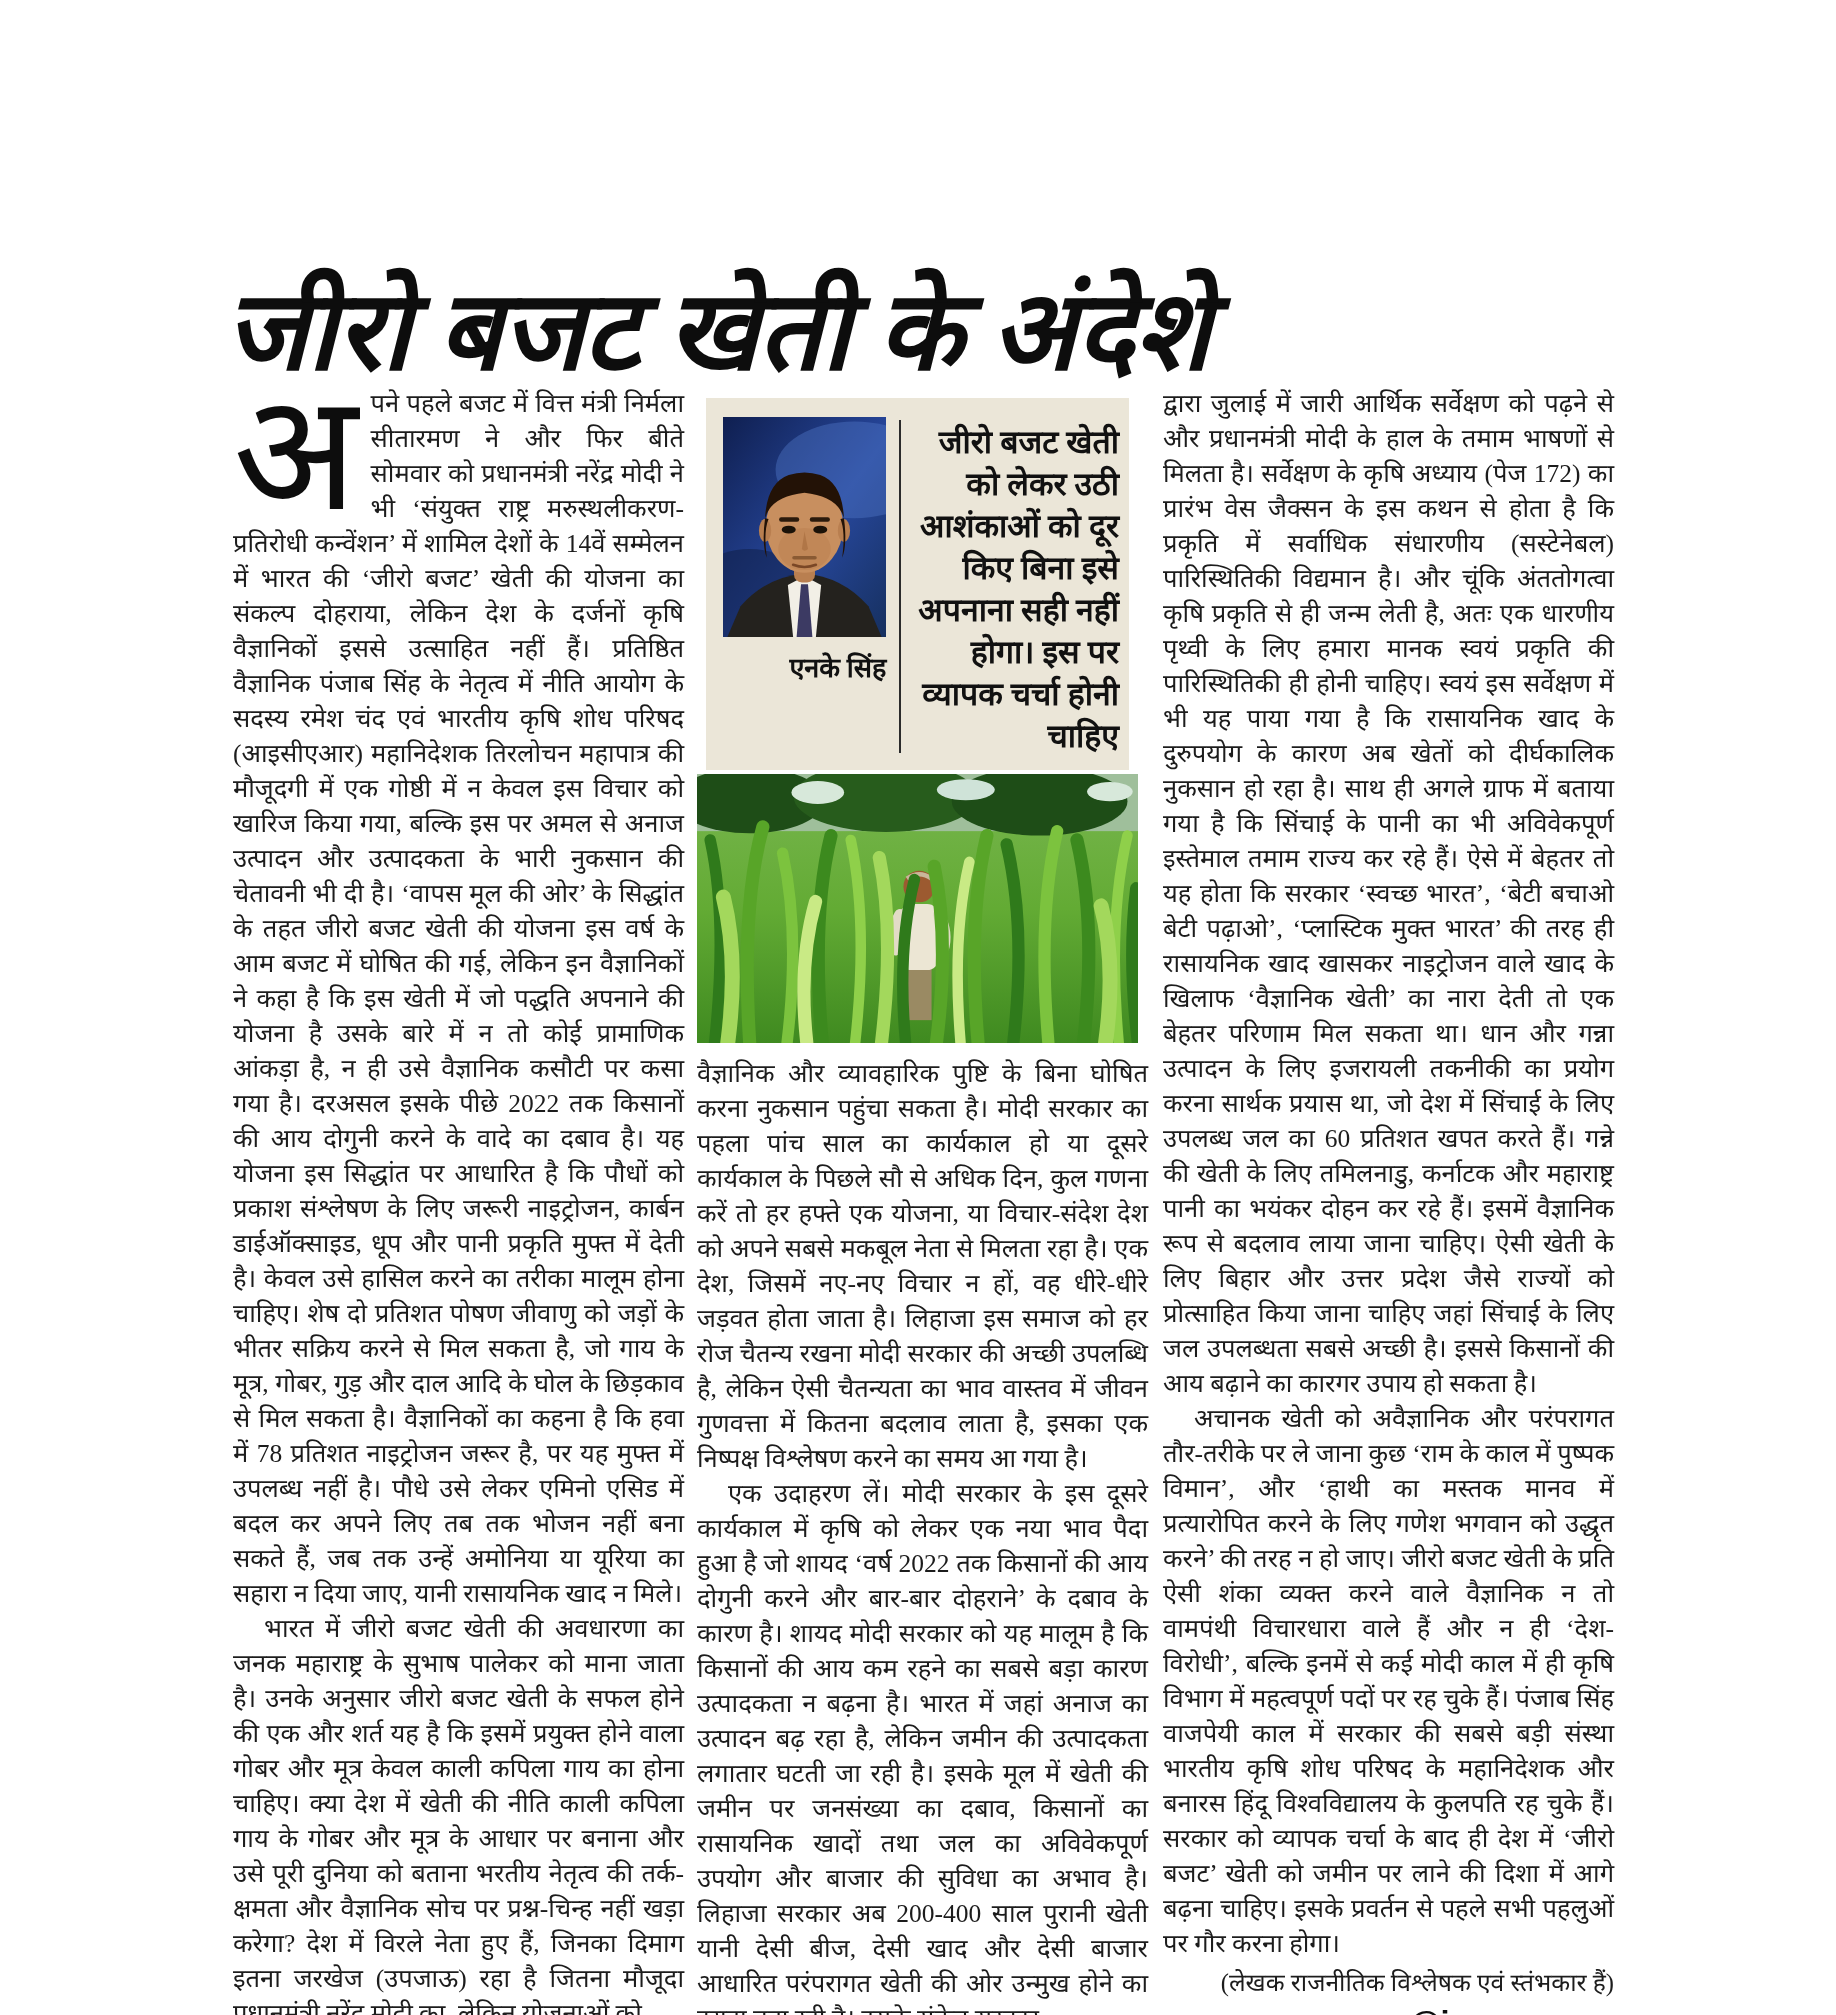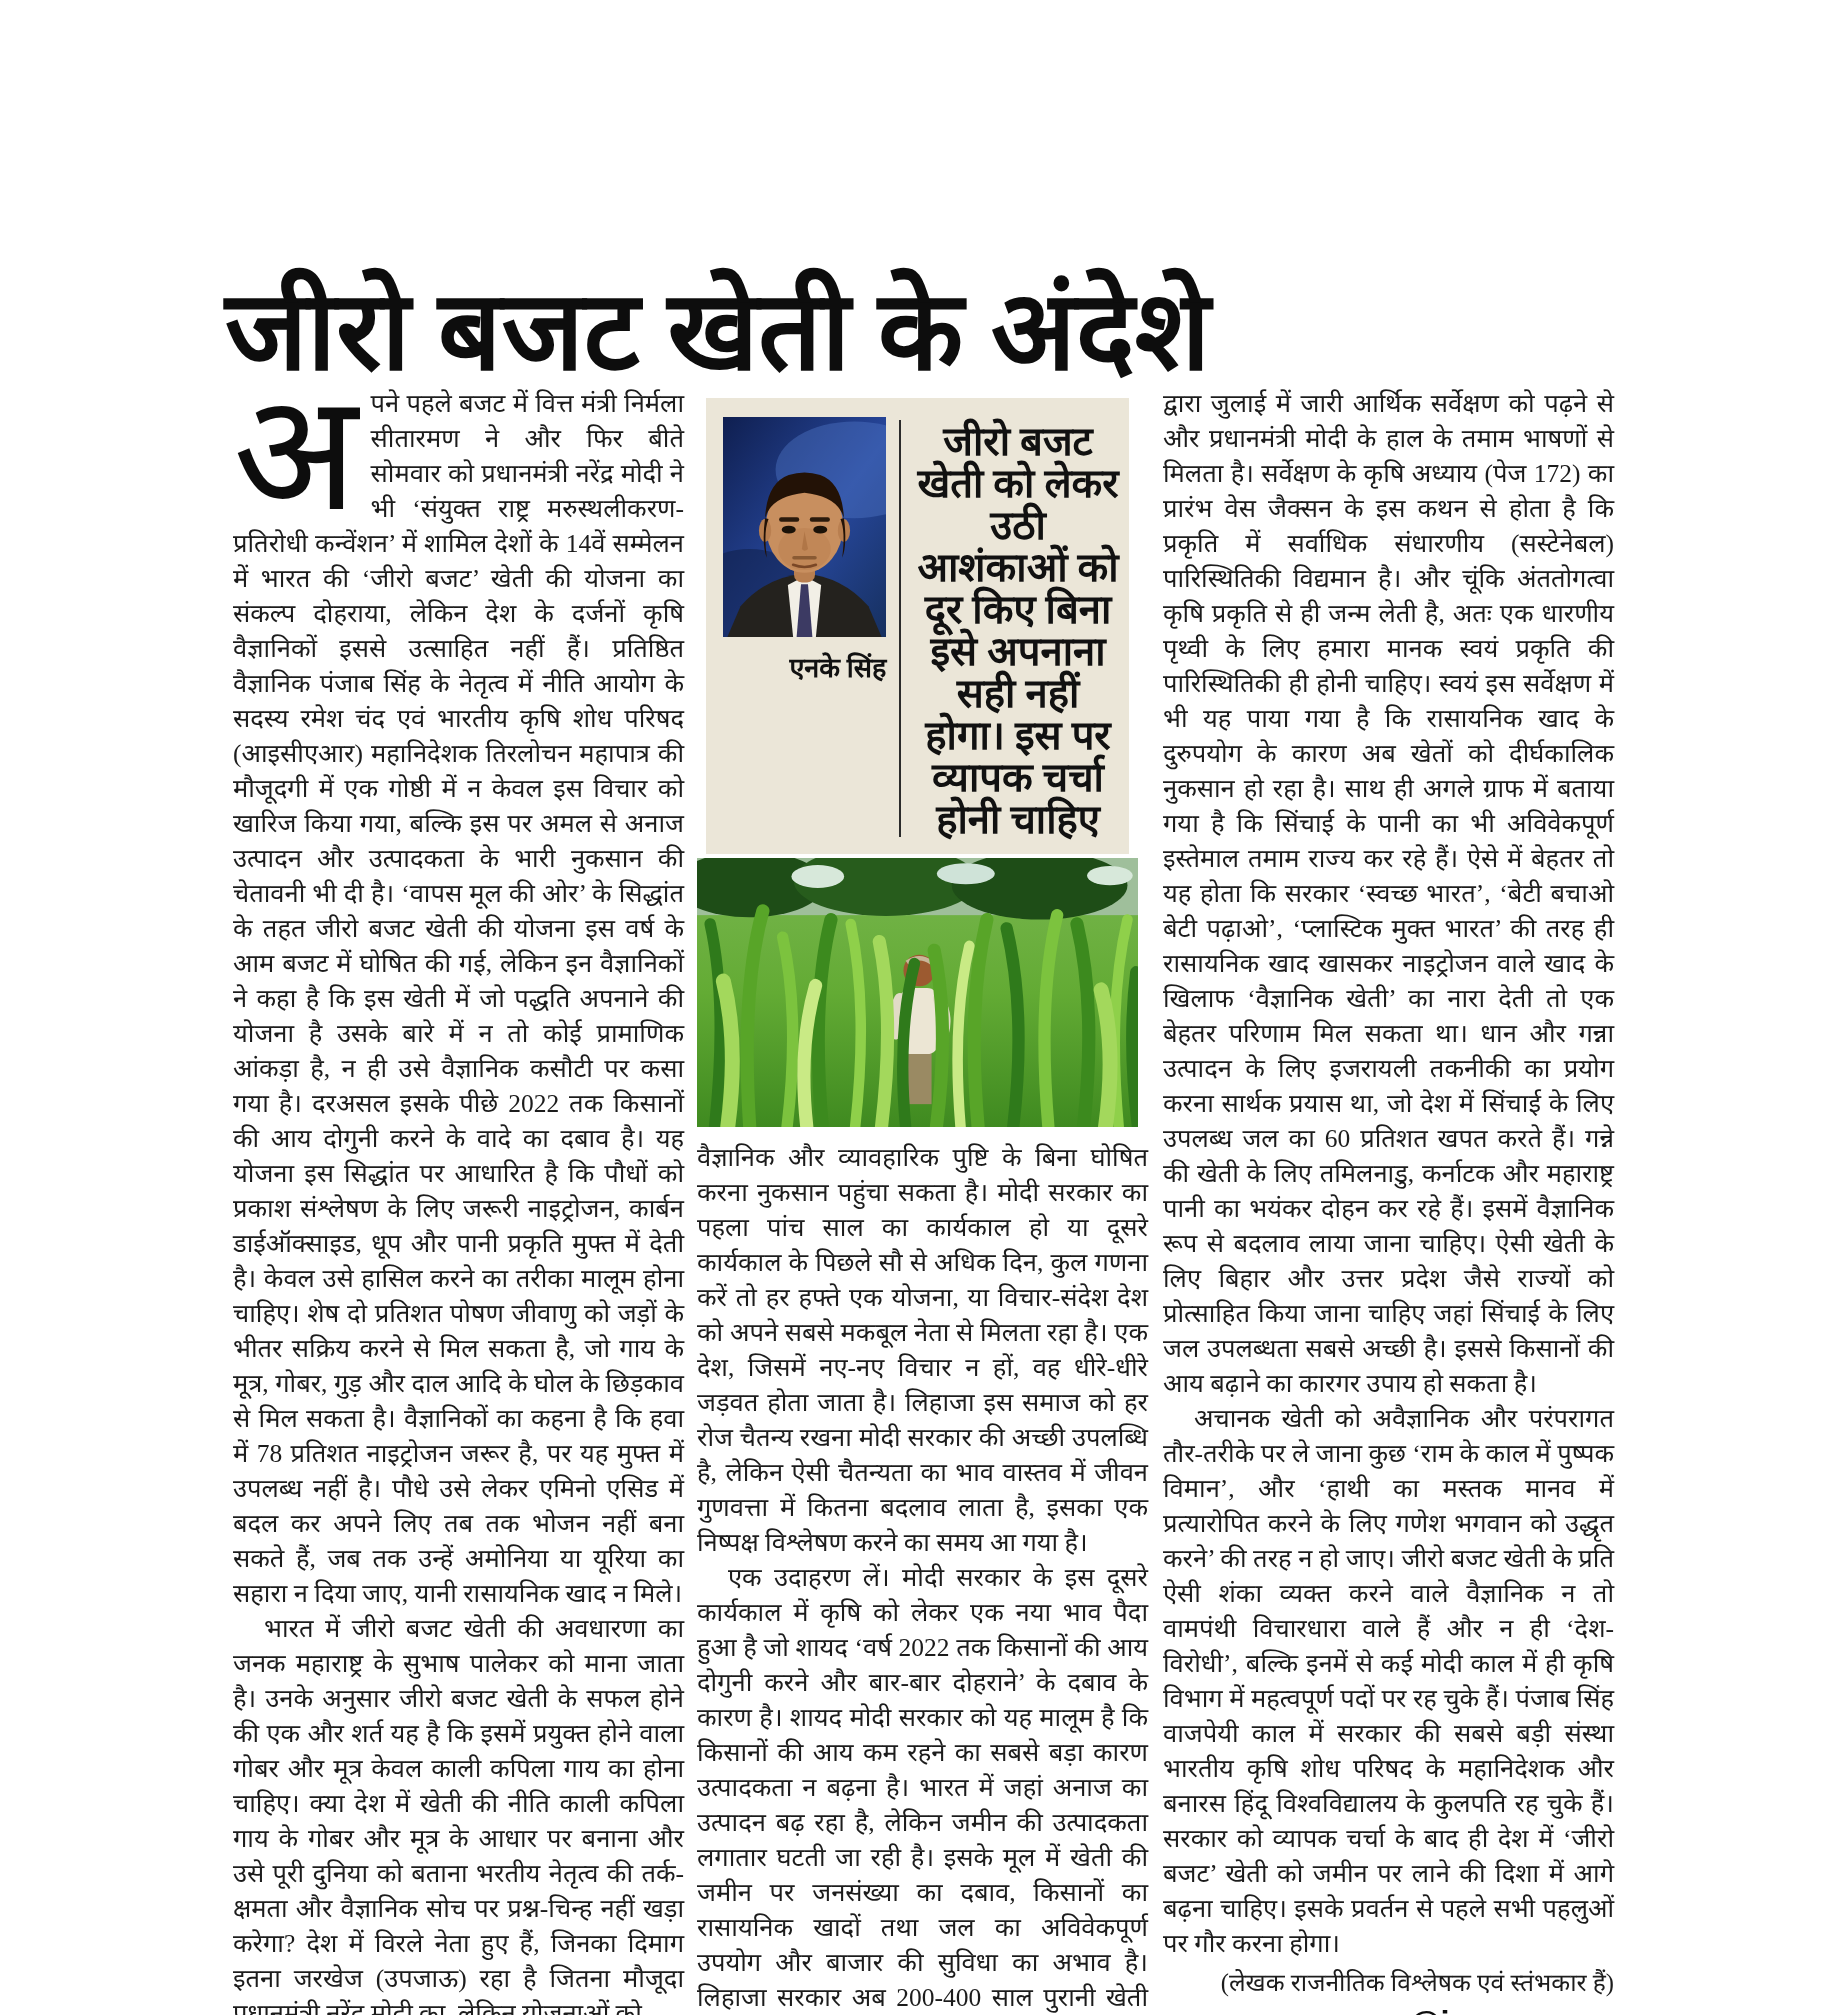--- a/index.html
+++ b/index.html
@@ -13,20 +13,21 @@
   }
   .headline {
     position:absolute;
     left:225px; top:189px;
     width:1054px;
     font-size:111px;
     font-weight:bold;
     line-height:1.25;
     color:#0d0d0d;
     white-space:nowrap;
+    font-style:italic;
   }
   .col {
     position:absolute;
     top:386px;
     width:451px;
     font-size:25.5px;
     line-height:35px;
     text-align:justify;
   }
   #col1 { left:233px;  }
@@ -66,23 +67,23 @@
   .vline {
     width:2.2px;
     background:#2b2b2b;
     margin:3.5px 0 4.4px 3.5px;
     flex:none;
   }
   .pull-quote {
     flex:1;
     padding:4.4px 1.8px 0 16px;
     font-weight:bold;
-    font-size:40px;
+    font-size:32px;
     line-height:42px;
-    text-align:center;
+    text-align:right;
     color:#111;
   }
   
   .field-image {
     margin-top:4.4px;
     width:441px;
     height:269px;
   }
   .field-image svg { display:block; width:100%; height:100%; }
   .after-image { margin-top:13px !important; }

